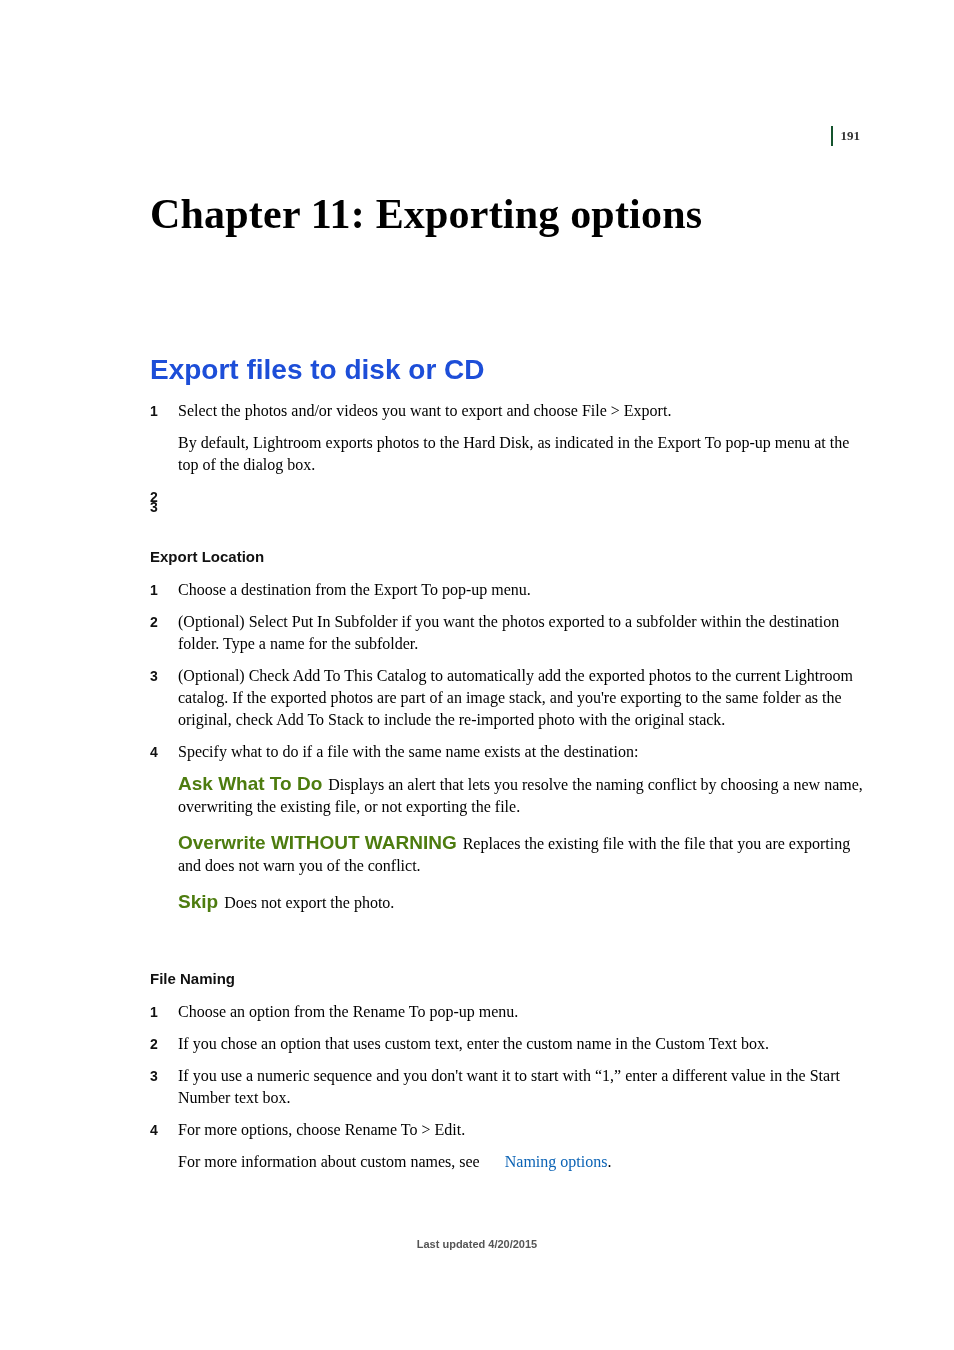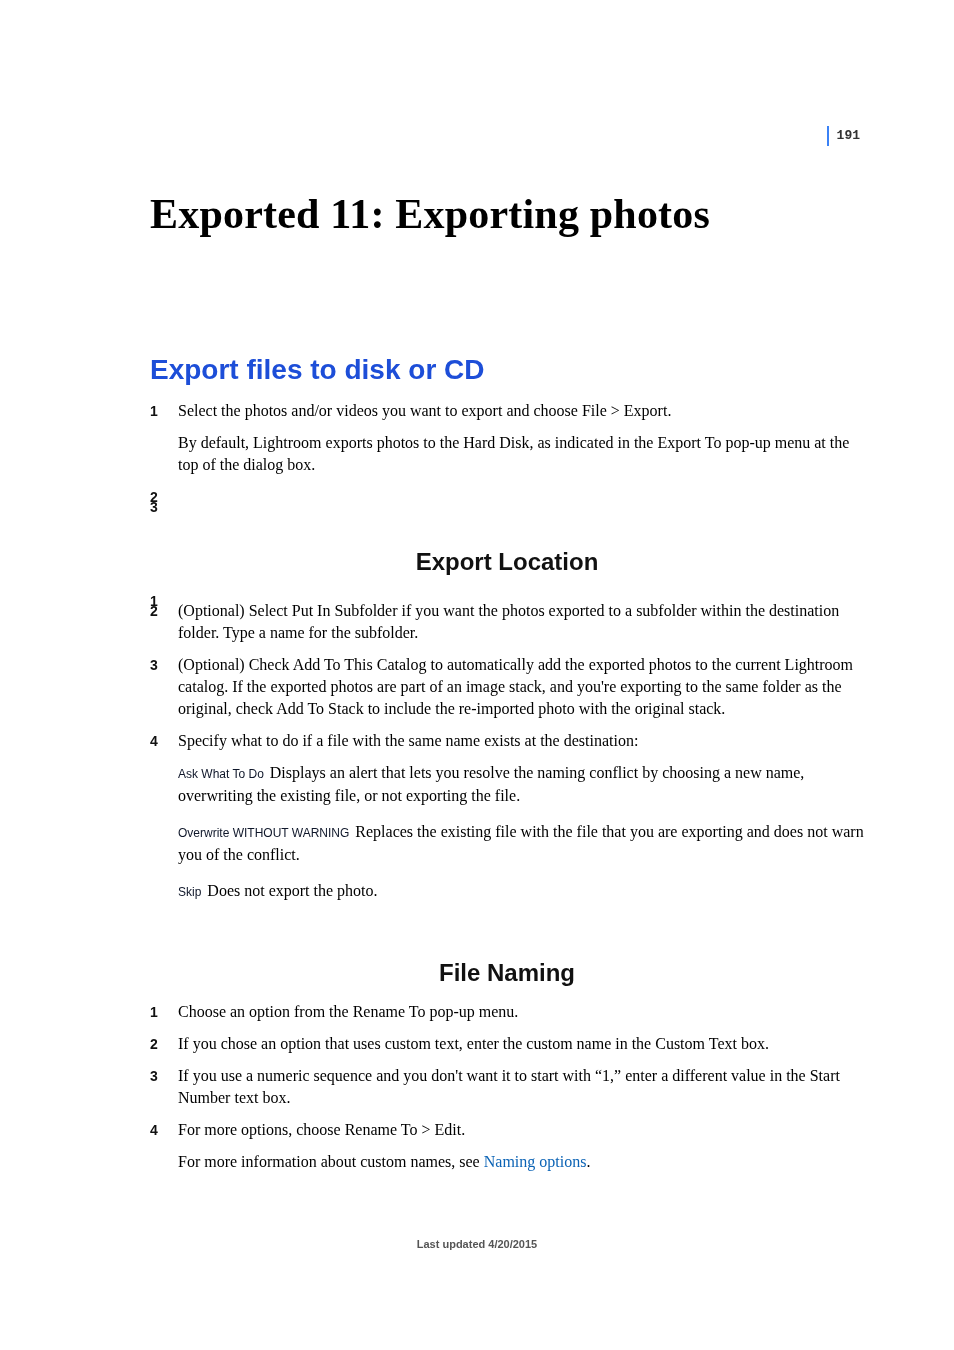--- a/index.html
+++ b/index.html
@@ -14,25 +14,25 @@
     width: 954px;
     height: 1350px;
     position: relative;
     box-sizing: border-box;
     padding: 0 90px 0 150px;
   }
   .page-number {
     position: absolute;
     top: 126px;
     right: 94px;
-    font-family: Liberation Mono, monospace;
+    font-family: Liberation Serif, serif;
     font-weight: 700;
     font-size: 13px;
     color: #333;
-    border-left: 2px solid #3b82f6;
+    border-left: 2px solid #14532d;
     padding-left: 8px;
     line-height: 20px;
   }
   .chapter-title {
     font-family: "Minion Pro", "Times New Roman", Georgia, serif;
     font-weight: 700;
     font-size: 42px;
     margin: 0;
     padding-top: 190px;
     letter-spacing: 0.2px;
@@ -41,25 +41,24 @@
     font-family: "Myriad Pro", "Helvetica Neue", Arial, sans-serif;
     font-weight: 700;
     font-size: 28px;
     margin: 0;
     padding-top: 116px;
     color: #1d4ed8;
   }
   .subsection-title {
     font-family: "Myriad Pro", "Helvetica Neue", Arial, sans-serif;
     font-weight: 700;
-    font-size: 24px;
+    font-size: 15px;
     margin: 0;
     padding-top: 42px;
     color: #111;
-    text-align: center;
   }
   ol.steps {
     list-style: none;
     margin: 0;
     padding: 14px 0 0 0;
   }
   ol.steps > li {
     font-size: 16px;
     line-height: 22px;
     padding: 0 0 10px 28px;
@@ -84,48 +83,49 @@
     padding-left: 28px;
   }
   .def {
     font-size: 16px;
     line-height: 22px;
     margin: 0 0 14px 0;
     font-family: "Minion Pro", "Times New Roman", Georgia, serif;
   }
   .def .term {
     font-family: "Myriad Pro", "Helvetica Neue", Arial, sans-serif;
-    font-weight: 400;
-    font-size: 12px;
-    color: #0f172a;
+    font-weight: 700;
+    font-size: 19px;
+    color: #4d7c0f;
     margin-right: 6px;
   }
   .link {
     color: #0b63b5;
+    margin-left: 21px;
   }
   .footer {
     position: absolute;
     bottom: 100px;
     left: 0;
     width: 100%;
     text-align: center;
     font-family: "Myriad Pro", "Helvetica Neue", Arial, sans-serif;
     font-weight: 700;
     font-size: 11px;
     color: #555;
   }
 </style>
 </head>
 <body>
 
 <div class="page">
 
   <div class="page-number">191</div>
 
-  <h1 class="chapter-title">Exported 11: Exporting photos</h1>
+  <h1 class="chapter-title">Chapter 11: Exporting options</h1>
 
   <h2 class="section-title">Export files to disk or CD</h2>
 
   <ol class="steps">
     <li>
       <span class="num">1</span>
       <p>Select the photos and/or videos you want to export and choose File &gt; Export.</p>
       <p>By default, Lightroom exports photos to the Hard Disk, as indicated in the Export To pop-up menu at the top of the dialog box.</p>
     </li>
     <li>
@@ -134,20 +134,21 @@
     <li>
       <span class="num">3</span>
     </li>
   </ol>
 
   <h3 class="subsection-title">Export Location</h3>
 
   <ol class="steps">
     <li>
       <span class="num">1</span>
+      <p>Choose a destination from the Export To pop-up menu.</p>
     </li>
     <li>
       <span class="num">2</span>
       <p>(Optional) Select Put In Subfolder if you want the photos exported to a subfolder within the destination folder. Type a name for the subfolder.</p>
     </li>
     <li>
       <span class="num">3</span>
       <p>(Optional) Check Add To This Catalog to automatically add the exported photos to the current Lightroom catalog. If the exported photos are part of an image stack, and you're exporting to the same folder as the original, check Add To Stack to include the re-imported photo with the original stack.</p>
     </li>
     <li>

